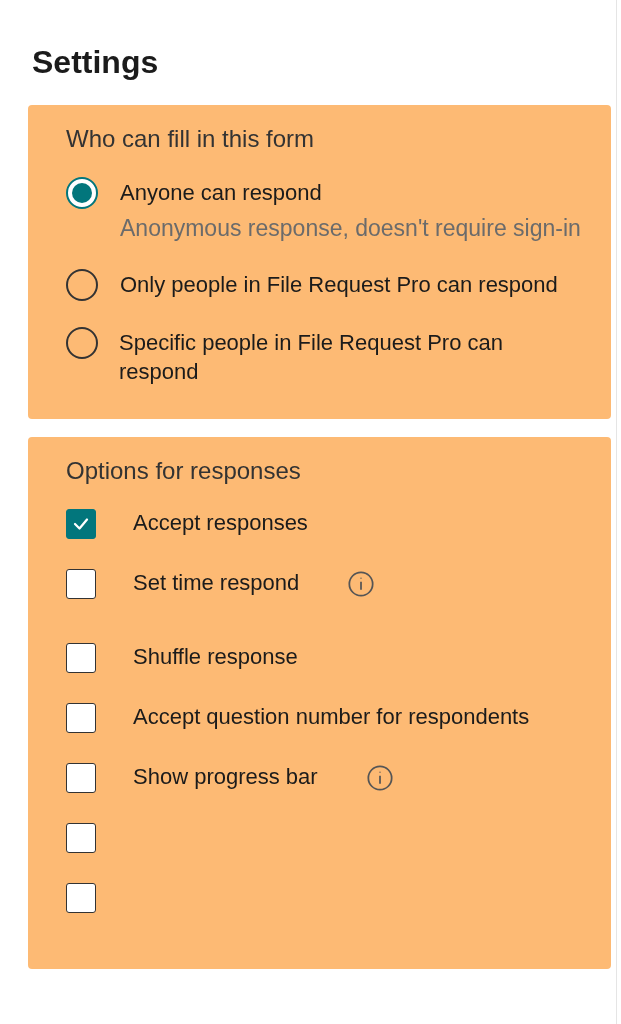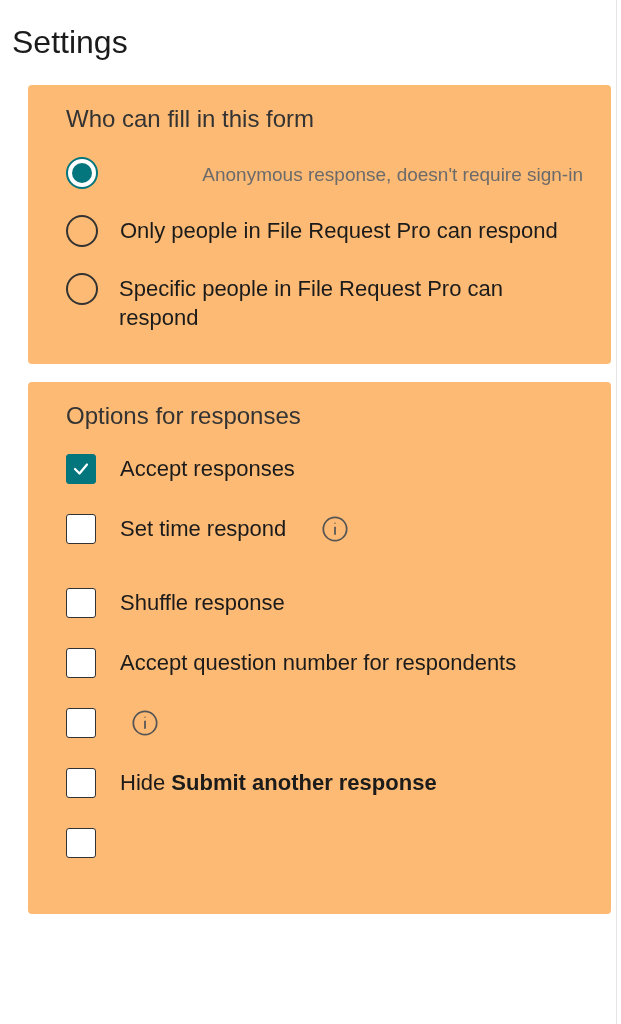--- a/index.html
+++ b/index.html
@@ -15,23 +15,24 @@
   .divider-right {
     position: absolute;
     right: 4px;
     top: 0;
     bottom: 0;
     width: 1px;
     background: #e5e5e5;
   }
   .page-title {
     font-size: 32px;
-    font-weight: 400;
-    padding: 24px 0 24px 12px;
-    color: #1b1b1b;
+    font-weight: 700;
+    padding: 24px 0 24px 32px;
+    color: #1b1b1b;
+    margin-top: 20px;
   }
   .card {
     background: #fdba74;
     border-radius: 4px;
     margin: 0 10px 18px 28px;
     padding: 20px 28px 26px 38px;
   }
   .card-title {
     font-size: 24px;
     font-weight: 400;
@@ -71,30 +72,29 @@
     background: #02767c;
   }
   .radio-text { flex: 1; }
   .radio-label {
     font-size: 22px;
     color: #1b1b1b;
     line-height: 1.3;
     margin-top: 2px;
   }
   .radio-sub {
-    font-size: 19px;
+    font-size: 23px;
     color: #6b6b6b;
     margin-top: 6px;
     line-height: 1.3;
-    text-align: right;
   }
   .check-row {
     display: flex;
     align-items: center;
-    gap: 24px;
+    gap: 37px;
     margin-bottom: 30px;
     cursor: pointer;
   }
   .check-group-gap {
     height: 14px;
   }
   .checkbox {
     flex: 0 0 auto;
     width: 30px;
     height: 30px;
@@ -134,20 +134,21 @@
 <div class="divider-right"></div>
 
 <h1 class="page-title">Settings</h1>
 
 <section class="card">
   <h2 class="card-title">Who can fill in this form</h2>
 
   <div class="radio-row">
     <span class="radio-outer selected"></span>
     <div class="radio-text">
+      <div class="radio-label">Anyone can respond</div>
       <div class="radio-sub">Anonymous response, doesn't require sign-in</div>
     </div>
   </div>
 
   <div class="radio-row">
     <span class="radio-outer"></span>
     <div class="radio-text">
       <div class="radio-label">Only people in File Request Pro can respond</div>
     </div>
   </div>
@@ -201,34 +202,34 @@
     <span class="checkbox">
       
     </span>
     <span class="check-label">Accept question number for respondents</span>
   </div>
 
   <div class="check-row">
     <span class="checkbox">
       
     </span>
+    <span class="check-label">Show progress bar</span>
     <span class="info-icon">
       <svg width="28" height="28" viewBox="0 0 24 24" fill="none" stroke="#555" stroke-width="1.5">
           <circle cx="12" cy="12" r="10"></circle>
           <line x1="12" y1="10" x2="12" y2="17"></line>
           <circle cx="12" cy="7" r="0.6" fill="#555" stroke="none"></circle>
         </svg>
     </span>
   </div>
 
   <div class="check-row">
     <span class="checkbox">
       
     </span>
-    <span class="check-label"><span>Hide </span><span class="bold">Submit another response</span></span>
   </div>
 
   <div class="check-row">
     <span class="checkbox">
       
     </span>
   </div>
 </section>
 
 </body></html>

